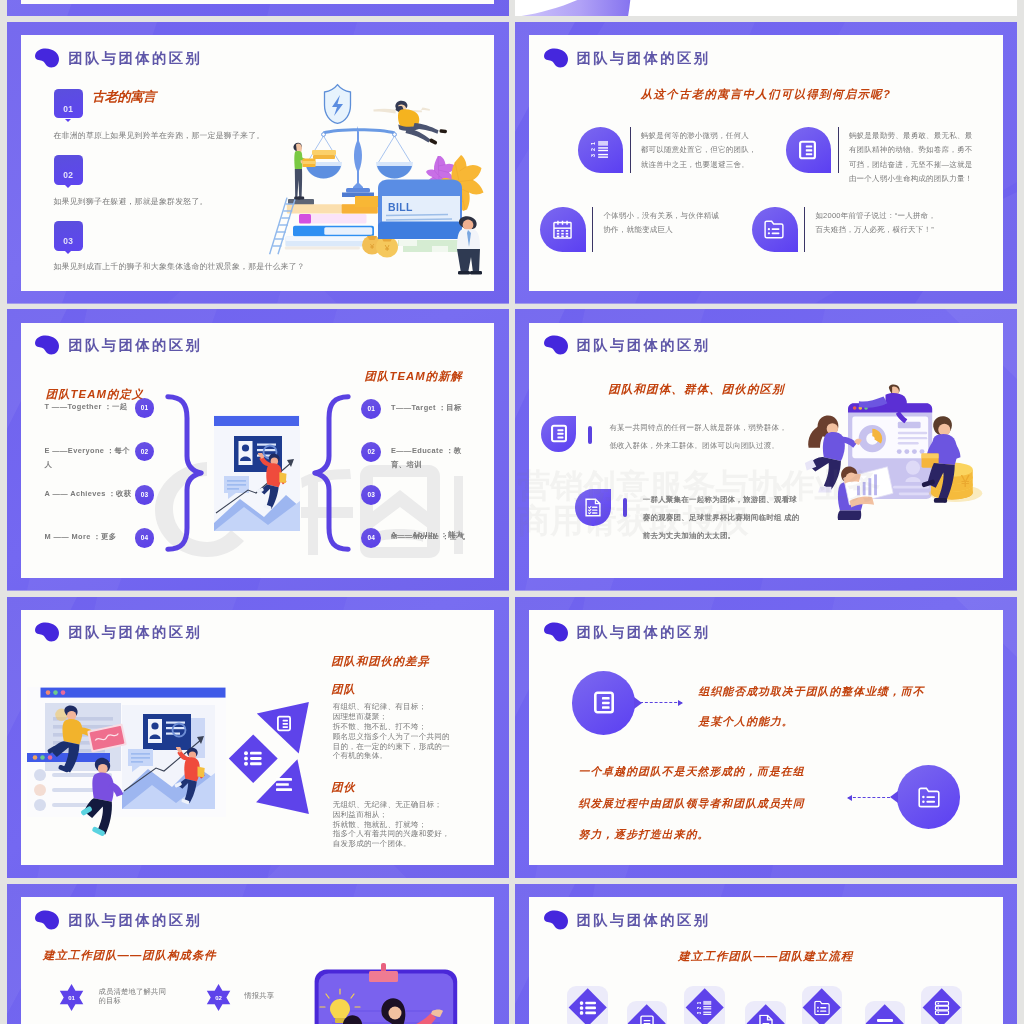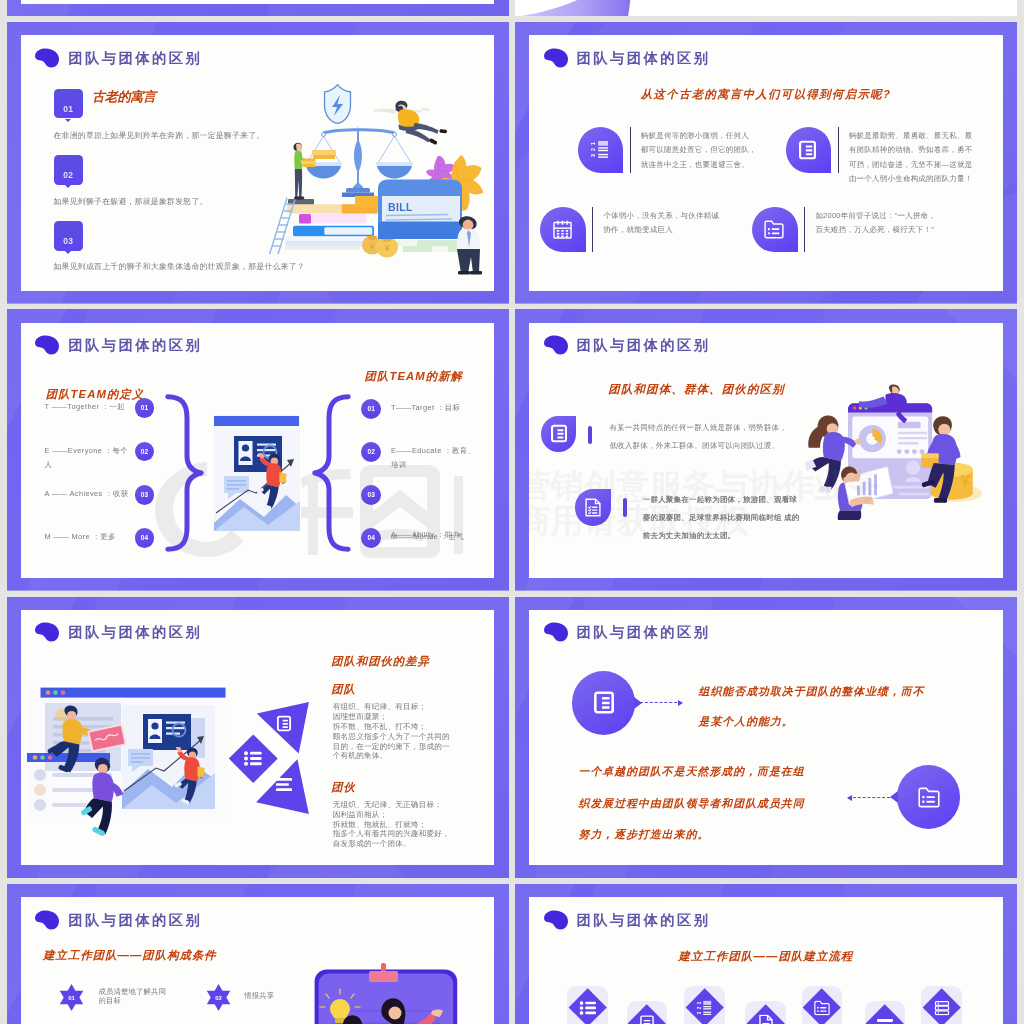--- a/index.html
+++ b/index.html
@@ -38,21 +38,21 @@
              background:linear-gradient(145deg,#7c69ef 0%,#5b3ff2 100%);
              border-radius:50% 50% 0 50%;}
   .bub.rev .disc{border-radius:50% 0 50% 50%;}
 
   .vline{position:absolute;width:1px;background:#3a3566;}
 
   .circ{position:absolute;border-radius:50%;background:linear-gradient(160deg,#6a54e4,#5a3fe8);
         color:#fff;font-size:6.5px;font-weight:bold;text-align:center;letter-spacing:.2px;}
 
   .wm-logo{position:absolute;left:134px;top:139.3px;}
-  .body-txt.lt{line-height:14.2px;font-size:7.4px;letter-spacing:.4px;}
+  .body-txt.lt{line-height:14.2px;font-size:7.4px;letter-spacing:.4px;font-weight:bold;}
   .bar{position:absolute;width:3.5px;height:18.7px;border-radius:2px;background:#5b43e0;}
   .wm-text{position:absolute;left:2px;top:160.2px;z-index:3;}
   .wm-line{font-size:33px;font-weight:bold;color:rgba(125,125,125,.075);white-space:nowrap;line-height:33px;letter-spacing:0px;}
   .bubtail{position:absolute;right:-7px;top:50%;margin-top:-6px;width:0;height:0;
            border-top:6px solid transparent;border-bottom:6px solid transparent;border-left:8px solid #6246e8;}
   .bubtail.left{right:auto;left:-7px;border-left:0;border-right:8px solid #6246e8;}
   .arrowline{position:absolute;height:0;border-top:1px dashed #5b43e0;}
   .arrowline:after{content:"";position:absolute;right:-1px;top:-3px;width:0;height:0;
                    border-top:3px solid transparent;border-bottom:3px solid transparent;border-left:5px solid #5b43e0;}
   .arrowline.rev:after{right:auto;left:-1px;border-left:0;border-right:5px solid #5b43e0;}

